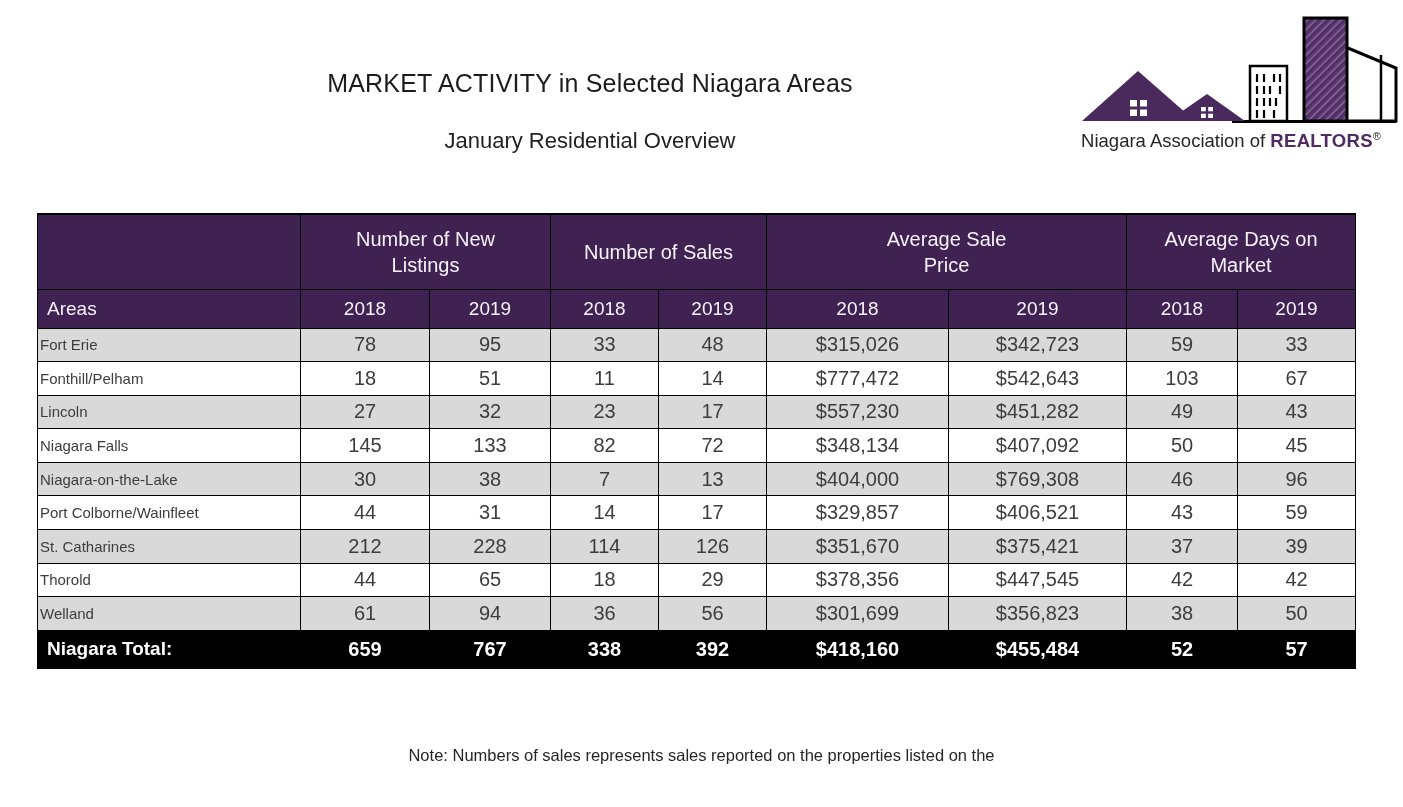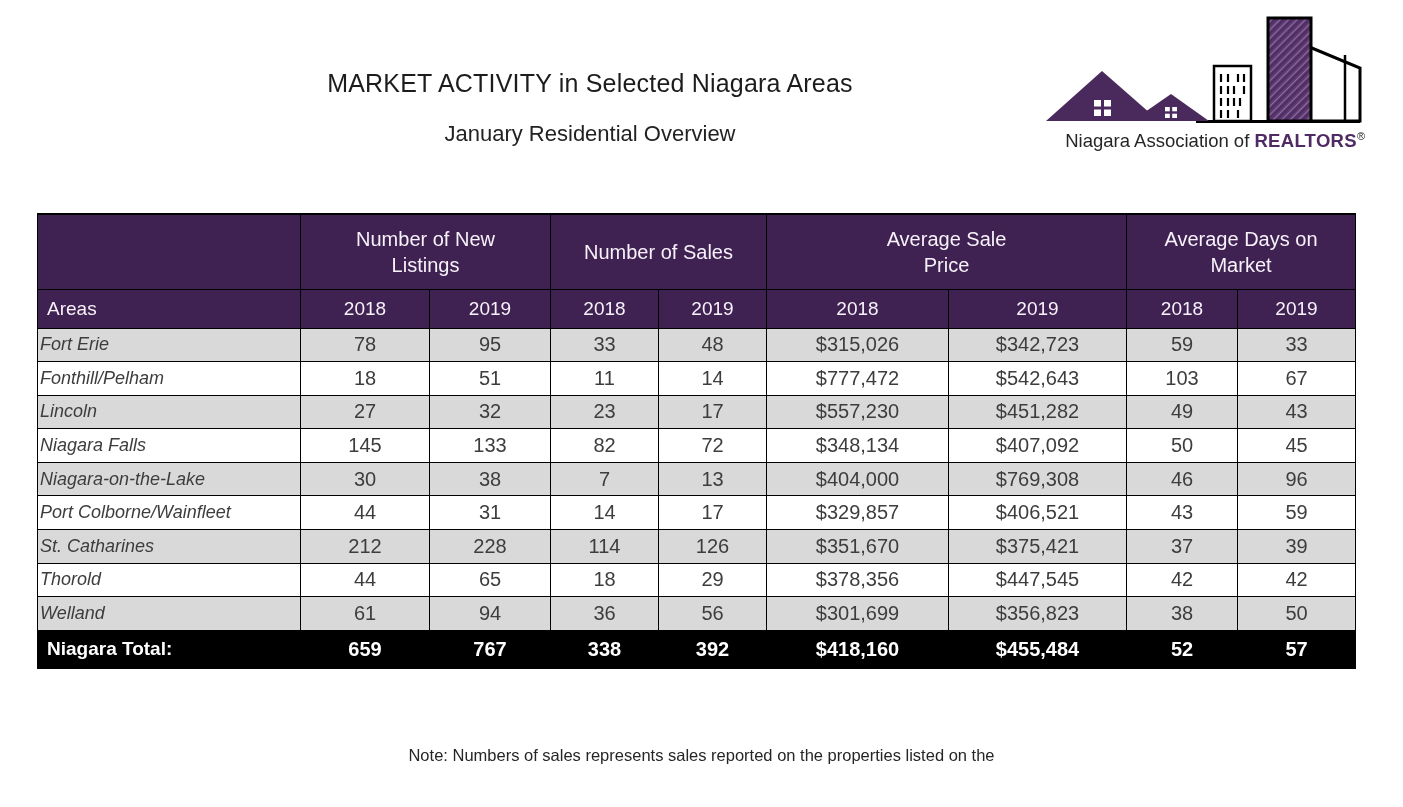--- a/index.html
+++ b/index.html
@@ -14,23 +14,23 @@
   html,body{margin:0;padding:0;}
   body{
     width:1403px;height:807px;position:relative;overflow:hidden;
     background:#ffffff;
     font-family:"Liberation Sans", sans-serif;
   }
 
   
   .titles{position:absolute;left:120px;top:68px;width:940px;text-align:center;color:#1c1c1c;}
   .page-title{font-size:25px;font-weight:400;letter-spacing:.2px;line-height:30px;}
-  .page-subtitle{font-size:22px;font-weight:400;margin-top:23px;color:#222;}
-
-  .logo{position:absolute;left:1025px;top:8px;width:340px;text-align:right;}
+  .page-subtitle{font-size:22px;font-weight:400;margin-top:30px;color:#222;}
+
+  .logo{position:absolute;left:1061px;top:8px;width:340px;text-align:center;}
   .logo svg{display:block;margin:0 auto;}
   .logo-caption{font-size:18.5px;color:#262626;margin-top:2px;white-space:nowrap;}
   .logo-caption .brand{color:var(--brand-purple);font-weight:bold;letter-spacing:.3px;}
   .logo-caption .reg{font-size:11px;vertical-align:top;}
 
   
   table.market{
     position:absolute;left:37px;top:213px;
     border-collapse:collapse;table-layout:fixed;
     border:1px solid #000;
@@ -46,21 +46,21 @@
   tr.year-row th{
     height:39px;background:var(--header-bg);color:#f7f2fa;
     font-weight:400;font-size:19px;text-align:center;vertical-align:middle;
   }
   tr.year-row th.areas{ text-align:left;padding-left:9px; }
 
   tbody td{
     height:33.6px;text-align:center;vertical-align:middle;
     font-size:20px;color:var(--ink);background:#ffffff;
   }
-  tbody td.area{ text-align:left;font-size:18px;font-style:italic; }
+  tbody td.area{ text-align:left;font-size:15px; }
   tbody tr:nth-child(odd) td{ background:var(--row-alt); }
 
   tr.total-row td{
     height:38px;background:var(--total-bg);color:#ffffff;
     font-weight:bold;font-size:20px;text-align:center;vertical-align:middle;
   }
   tr.total-row td.area{ text-align:left;padding-left:9px;font-size:19px; }
 
   
   .note{

